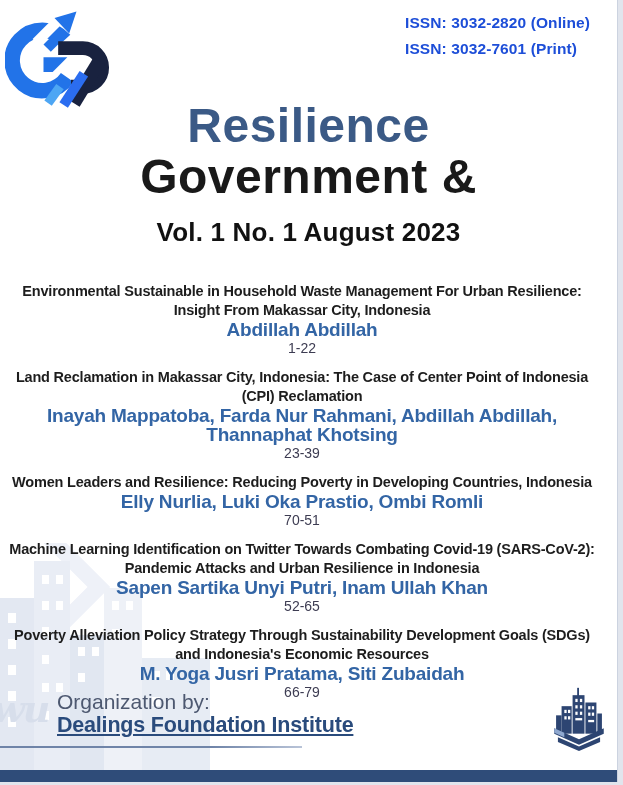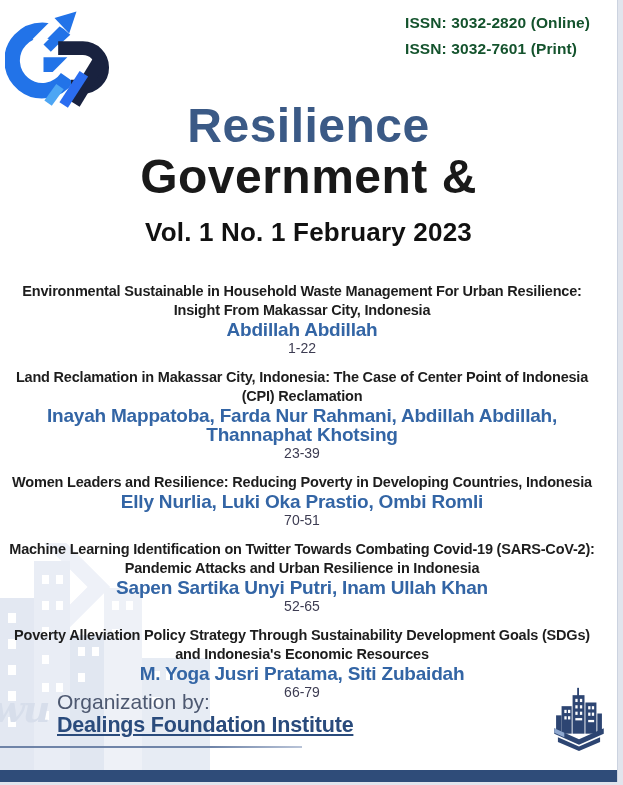--- a/index.html
+++ b/index.html
@@ -8,21 +8,21 @@
   .page{position:absolute;left:0;top:0;width:617px;height:782px;background:#ffffff;overflow:hidden;border-right:1px solid #ccd3e0;}
 
   
   .bg-city{position:absolute;left:0;top:543px;width:232px;height:227px;z-index:0;}
   .watermark{position:absolute;left:-8px;top:686px;z-index:0;font-family:"DejaVu Serif",serif;
              font-style:italic;font-weight:700;font-size:38px;color:#d7deeb;letter-spacing:-2px;}
 
   
   .logo{position:absolute;left:5px;top:8px;width:110px;height:106px;z-index:2;}
   .issn{position:absolute;left:405px;top:10px;z-index:2;font-weight:700;font-size:15.5px;
-        line-height:26px;color:#14532d;letter-spacing:.1px;}
+        line-height:26px;color:#1d4ed8;letter-spacing:.1px;}
 
   
   .masthead{position:absolute;left:0;top:100px;width:617px;text-align:center;z-index:1;}
   .title-line{font-weight:700;font-size:48px;line-height:51px;letter-spacing:.5px;color:#191919;}
   .title-line.blue{color:#3b5a86;}
   .vol-line{margin-top:15px;font-weight:700;font-size:26px;color:#111111;letter-spacing:.2px;}
 
   
   .articles{position:absolute;left:0;top:282px;width:533px;z-index:1;}
   .article{width:604px;margin:0 auto 10px auto;text-align:center;}
@@ -93,21 +93,21 @@
     </svg>
 
     <div class="issn">
       <div>ISSN: 3032-2820 (Online)</div>
       <div>ISSN: 3032-7601 (Print)</div>
     </div>
 
     <div class="masthead">
       <div class="title-line blue">Resilience</div>
       <div class="title-line">Government &amp;</div>
-      <div class="vol-line">Vol. 1 No. 1 February 2023</div>
+      <div class="vol-line">Vol. 1 No. 1 August 2023</div>
     </div>
 
     <div class="articles">
       <div class="article">
         <div class="a-title">Environmental Sustainable in Household Waste Management For Urban Resilience: Insight From Makassar City, Indonesia</div>
         <div class="a-authors">Abdillah Abdillah</div>
         <div class="a-pages">1-22</div>
       </div>
       <div class="article">
         <div class="a-title">Land Reclamation in Makassar City, Indonesia: The Case of Center Point of Indonesia (CPI) Reclamation</div>

